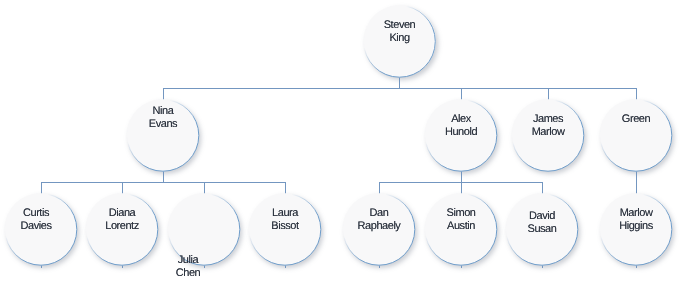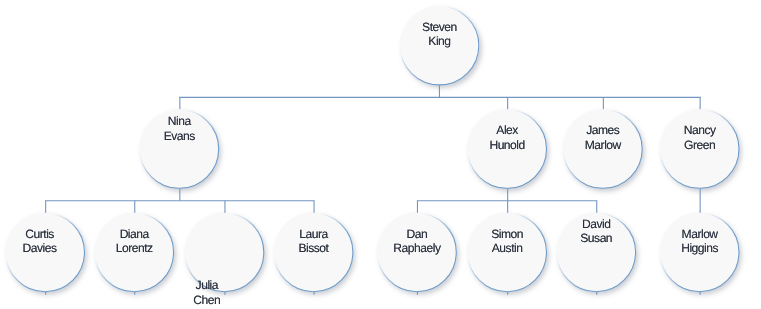--- a/index.html
+++ b/index.html
@@ -98,21 +98,20 @@
       </div>
       <div class="nodelabel" style="left:425px;top:113.4px;width:72px;">
         <span class="ln">Alex</span>
         <span class="ln">Hunold</span>
       </div>
       <div class="nodelabel" style="left:512px;top:113.4px;width:72px;">
         <span class="ln">James</span>
         <span class="ln">Marlow</span>
       </div>
       <div class="nodelabel" style="left:600px;top:113.4px;width:72px;">
-        <span class="ln">Nancy</span>
         <span class="ln">Green</span>
       </div>
       <div class="nodelabel" style="left:0;top:207.4px;width:72px;">
         <span class="ln">Curtis</span>
         <span class="ln">Davies</span>
       </div>
       <div class="nodelabel" style="left:86px;top:207.4px;width:72px;">
         <span class="ln">Diana</span>
         <span class="ln">Lorentz</span>
       </div>
@@ -125,21 +124,21 @@
         <span class="ln">Bissot</span>
       </div>
       <div class="nodelabel" style="left:343px;top:207.4px;width:72px;">
         <span class="ln">Dan</span>
         <span class="ln">Raphaely</span>
       </div>
       <div class="nodelabel" style="left:425px;top:207.4px;width:72px;">
         <span class="ln">Simon</span>
         <span class="ln">Austin</span>
       </div>
-      <div class="nodelabel" style="left:506px;top:198px;width:72px;">
+      <div class="nodelabel" style="left:506px;top:210px;width:72px;">
         <span class="ln">David</span>
         <span class="ln">Susan</span>
       </div>
       <div class="nodelabel" style="left:600px;top:207.4px;width:72px;">
         <span class="ln">Marlow</span>
         <span class="ln">Higgins</span>
       </div>
     </div>
 </div>
 

